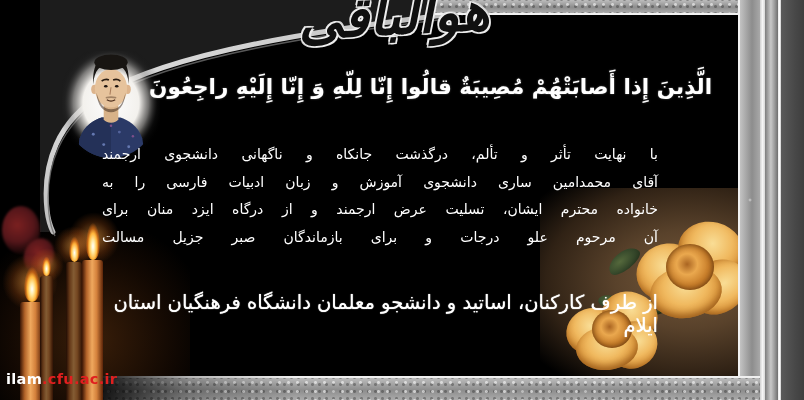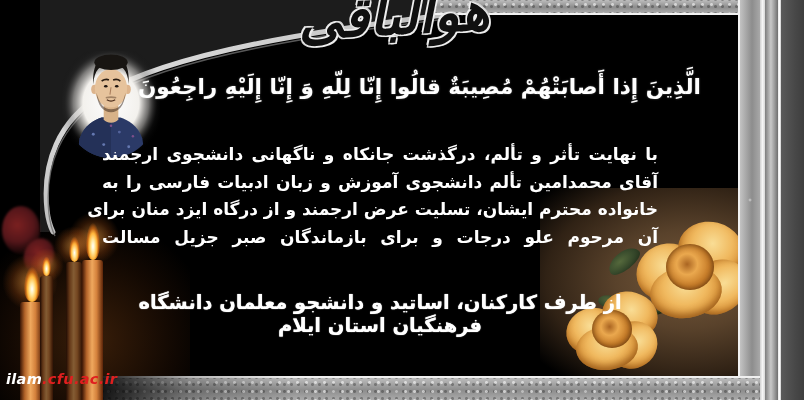--- a/index.html
+++ b/index.html
@@ -46,38 +46,38 @@
       0 0 2px #fff,0 0 2px #fff,
       1.5px 1.5px 0 #e8e8e8,-1.5px -1.5px 0 #e8e8e8,
       1.5px -1.5px 0 #cfcfcf,-1.5px 1.5px 0 #cfcfcf;
   }
 
   
   .photo{left:62px;top:50px;width:98px;height:110px;z-index:18;}
 
   
   .verse{
-    left:138px;top:74px;width:574px;z-index:40;direction:rtl;text-align:left;
+    left:138px;top:74px;width:574px;z-index:40;direction:rtl;text-align:right;
     color:#fff;font-size:21.5px;font-weight:bold;letter-spacing:.3px;
     text-shadow:0 0 2px rgba(255,255,255,.35);
   }
   .paragraph{left:102px;top:141px;width:556px;z-index:40;direction:rtl;color:#fff;}
   .pline{
     position:relative;display:block;width:100%;height:27.5px;line-height:27.5px;
-    font-size:17px;font-weight:700;text-align:justify;text-align-last:justify;
+    font-size:14px;font-weight:400;text-align:justify;text-align-last:justify;
     white-space:nowrap;
   }
   .pline.last{text-align-last:right;}
   .signature{
-    left:102px;top:291px;width:556px;z-index:40;direction:rtl;text-align:center;
-    color:#fff;font-size:19.5px;font-weight:bold;letter-spacing:.2px;
+    left:102px;top:291px;width:556px;z-index:40;direction:rtl;text-align:right;
+    color:#fff;font-size:19.5px;font-weight:normal;letter-spacing:.2px;
     text-shadow:0 0 1px #fff;
   }
   .watermark{
-    left:6px;top:371px;z-index:50;font-size:14.5px;font-weight:bold;font-style:italic;
+    left:6px;top:371px;z-index:50;font-size:14.5px;font-weight:bold;
     letter-spacing:.3px;white-space:nowrap;
   }
   .watermark .wm-white{position:static;color:#ffffff;}
   .watermark .wm-red{position:static;color:#e01f1f;}
 
   
   .table-brown{left:540px;top:188px;width:240px;height:190px;z-index:10;
     background:radial-gradient(ellipse at 62% 48%, #76593b 0%, #59422b 35%, #30221500 95%, transparent 100%);
     background:radial-gradient(ellipse at 62% 48%, #76593b 0%, #59422b 35%, #302215 68%, rgba(0,0,0,0) 92%);}
   .rose{z-index:12;}
@@ -215,21 +215,21 @@
   <div class="candle" style="left:82px;top:222px;width:24px;height:178px;">
     <div class="fglow" style="left:-14px;top:-10px;width:52px;height:52px;"></div>
     <div class="flame" style="left:4px;top:0;width:14px;height:38px;"></div>
     <div class="cbody" style="left:0;top:38px;width:21px;height:140px;"></div>
   </div>
 
   <div class="verse">الَّذِينَ إِذا أَصابَتْهُمْ مُصِيبَةٌ قالُوا إِنّا لِلّهِ وَ إِنّا إِلَيْهِ راجِعُونَ</div>
 
   <div class="paragraph">
     <div class="pline">با نهایت تأثر و تألم، درگذشت جانکاه و ناگهانی دانشجوی ارجمند</div>
-    <div class="pline">آقای محمدامین تألم دانشجوی آموزش و زبان ادبیات فارسی را به</div>
+    <div class="pline">آقای محمدامین ساری دانشجوی آموزش و زبان ادبیات فارسی را به</div>
     <div class="pline">خانواده محترم ایشان، تسلیت عرض ارجمند و از درگاه ایزد منان برای</div>
     <div class="pline">آن مرحوم علو درجات و برای بازماندگان صبر جزیل مسالت</div>
   </div>
 
   <div class="signature">از طرف کارکنان، اساتید و دانشجو معلمان دانشگاه فرهنگیان استان ایلام</div>
 
   <div class="watermark">
     <span class="wm-white">ilam</span><span class="wm-red">.cfu.ac.ir</span>
   </div>
 

